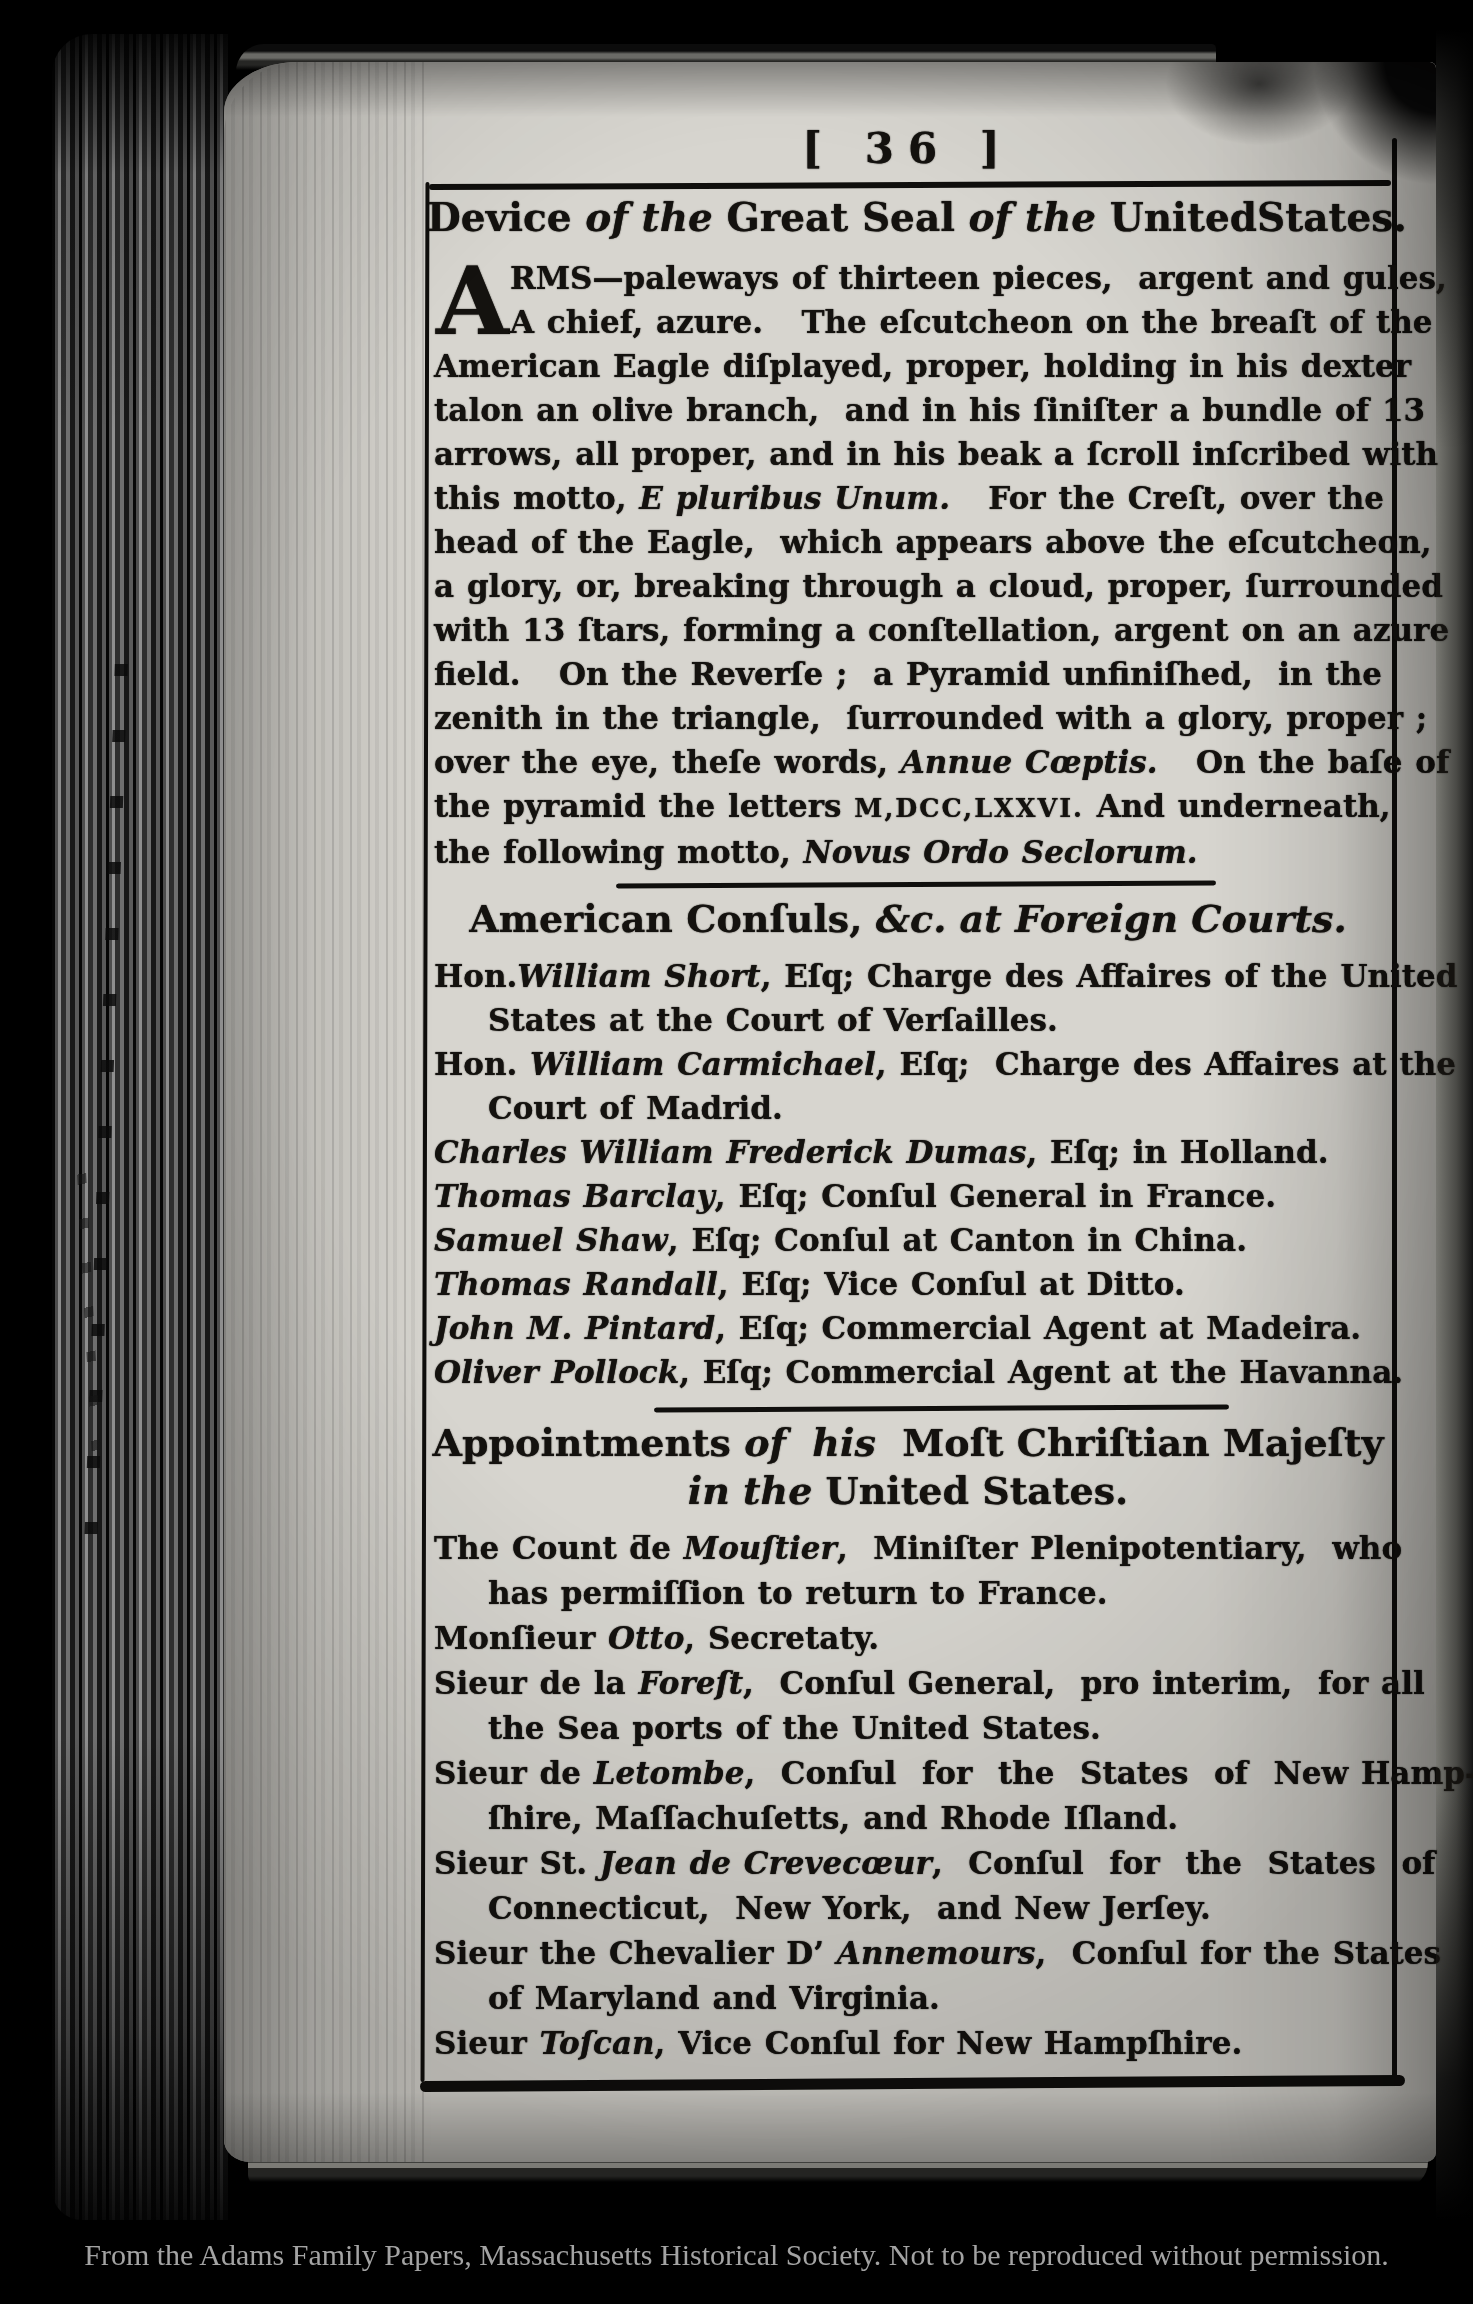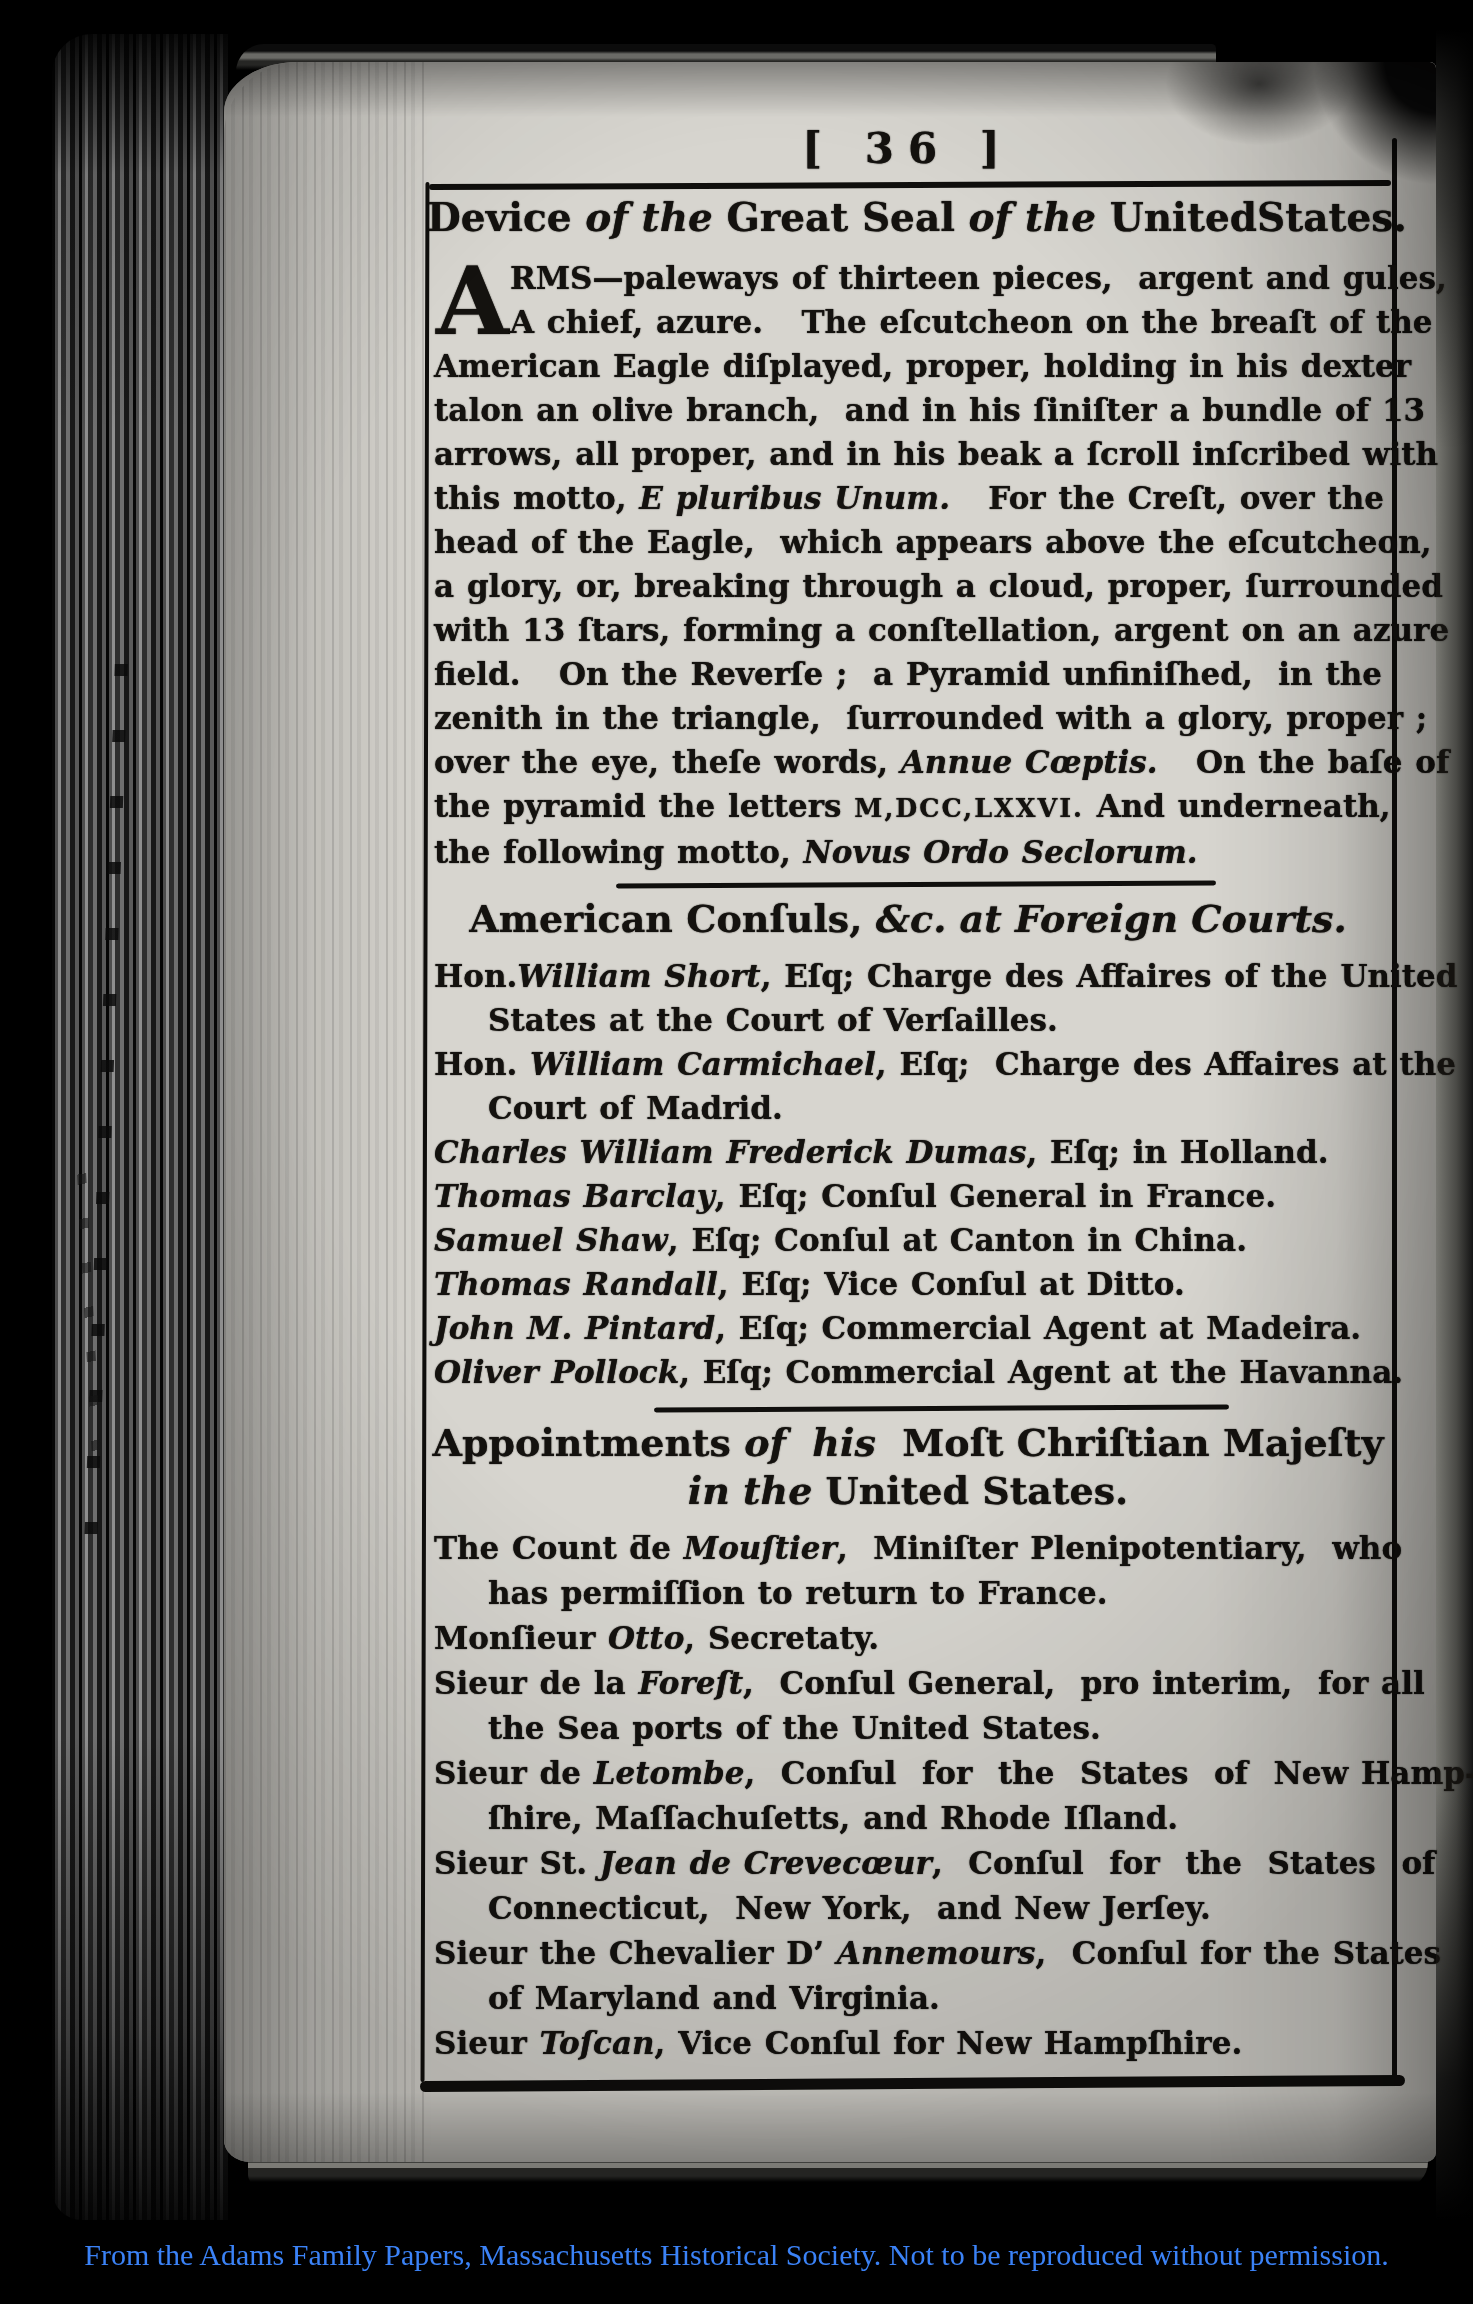--- a/index.html
+++ b/index.html
@@ -75,21 +75,21 @@
   .tline{font-size:31px;line-height:44px;font-weight:700;white-space:pre;word-spacing:2px;}
   .appts-list .tline{line-height:45px;}
   .it{font-style:italic;}
   .sc{font-size:.82em;letter-spacing:2px;}
   .ind1{padding-left:54px;}
   .ind2{padding-left:76px;}
   .dropcap{position:absolute;left:212px;top:196px;font-size:94px;line-height:86px;
     font-weight:700;}
   
   .caption{position:absolute;left:0;top:2238px;width:1473px;text-align:center;
-    color:#3b82f6;font-size:30px;font-family:"Liberation Serif","DejaVu Serif",serif;}
+    color:#a3a3a3;font-size:30px;font-family:"Liberation Serif","DejaVu Serif",serif;}
 </style>
 </head>
 <body>
 
 <div class="photo">
 
   <div class="left-edges"></div>
   <div class="edge-marks"></div>
   <div class="edge-marks-2"></div>
   <div class="top-curls"></div>

